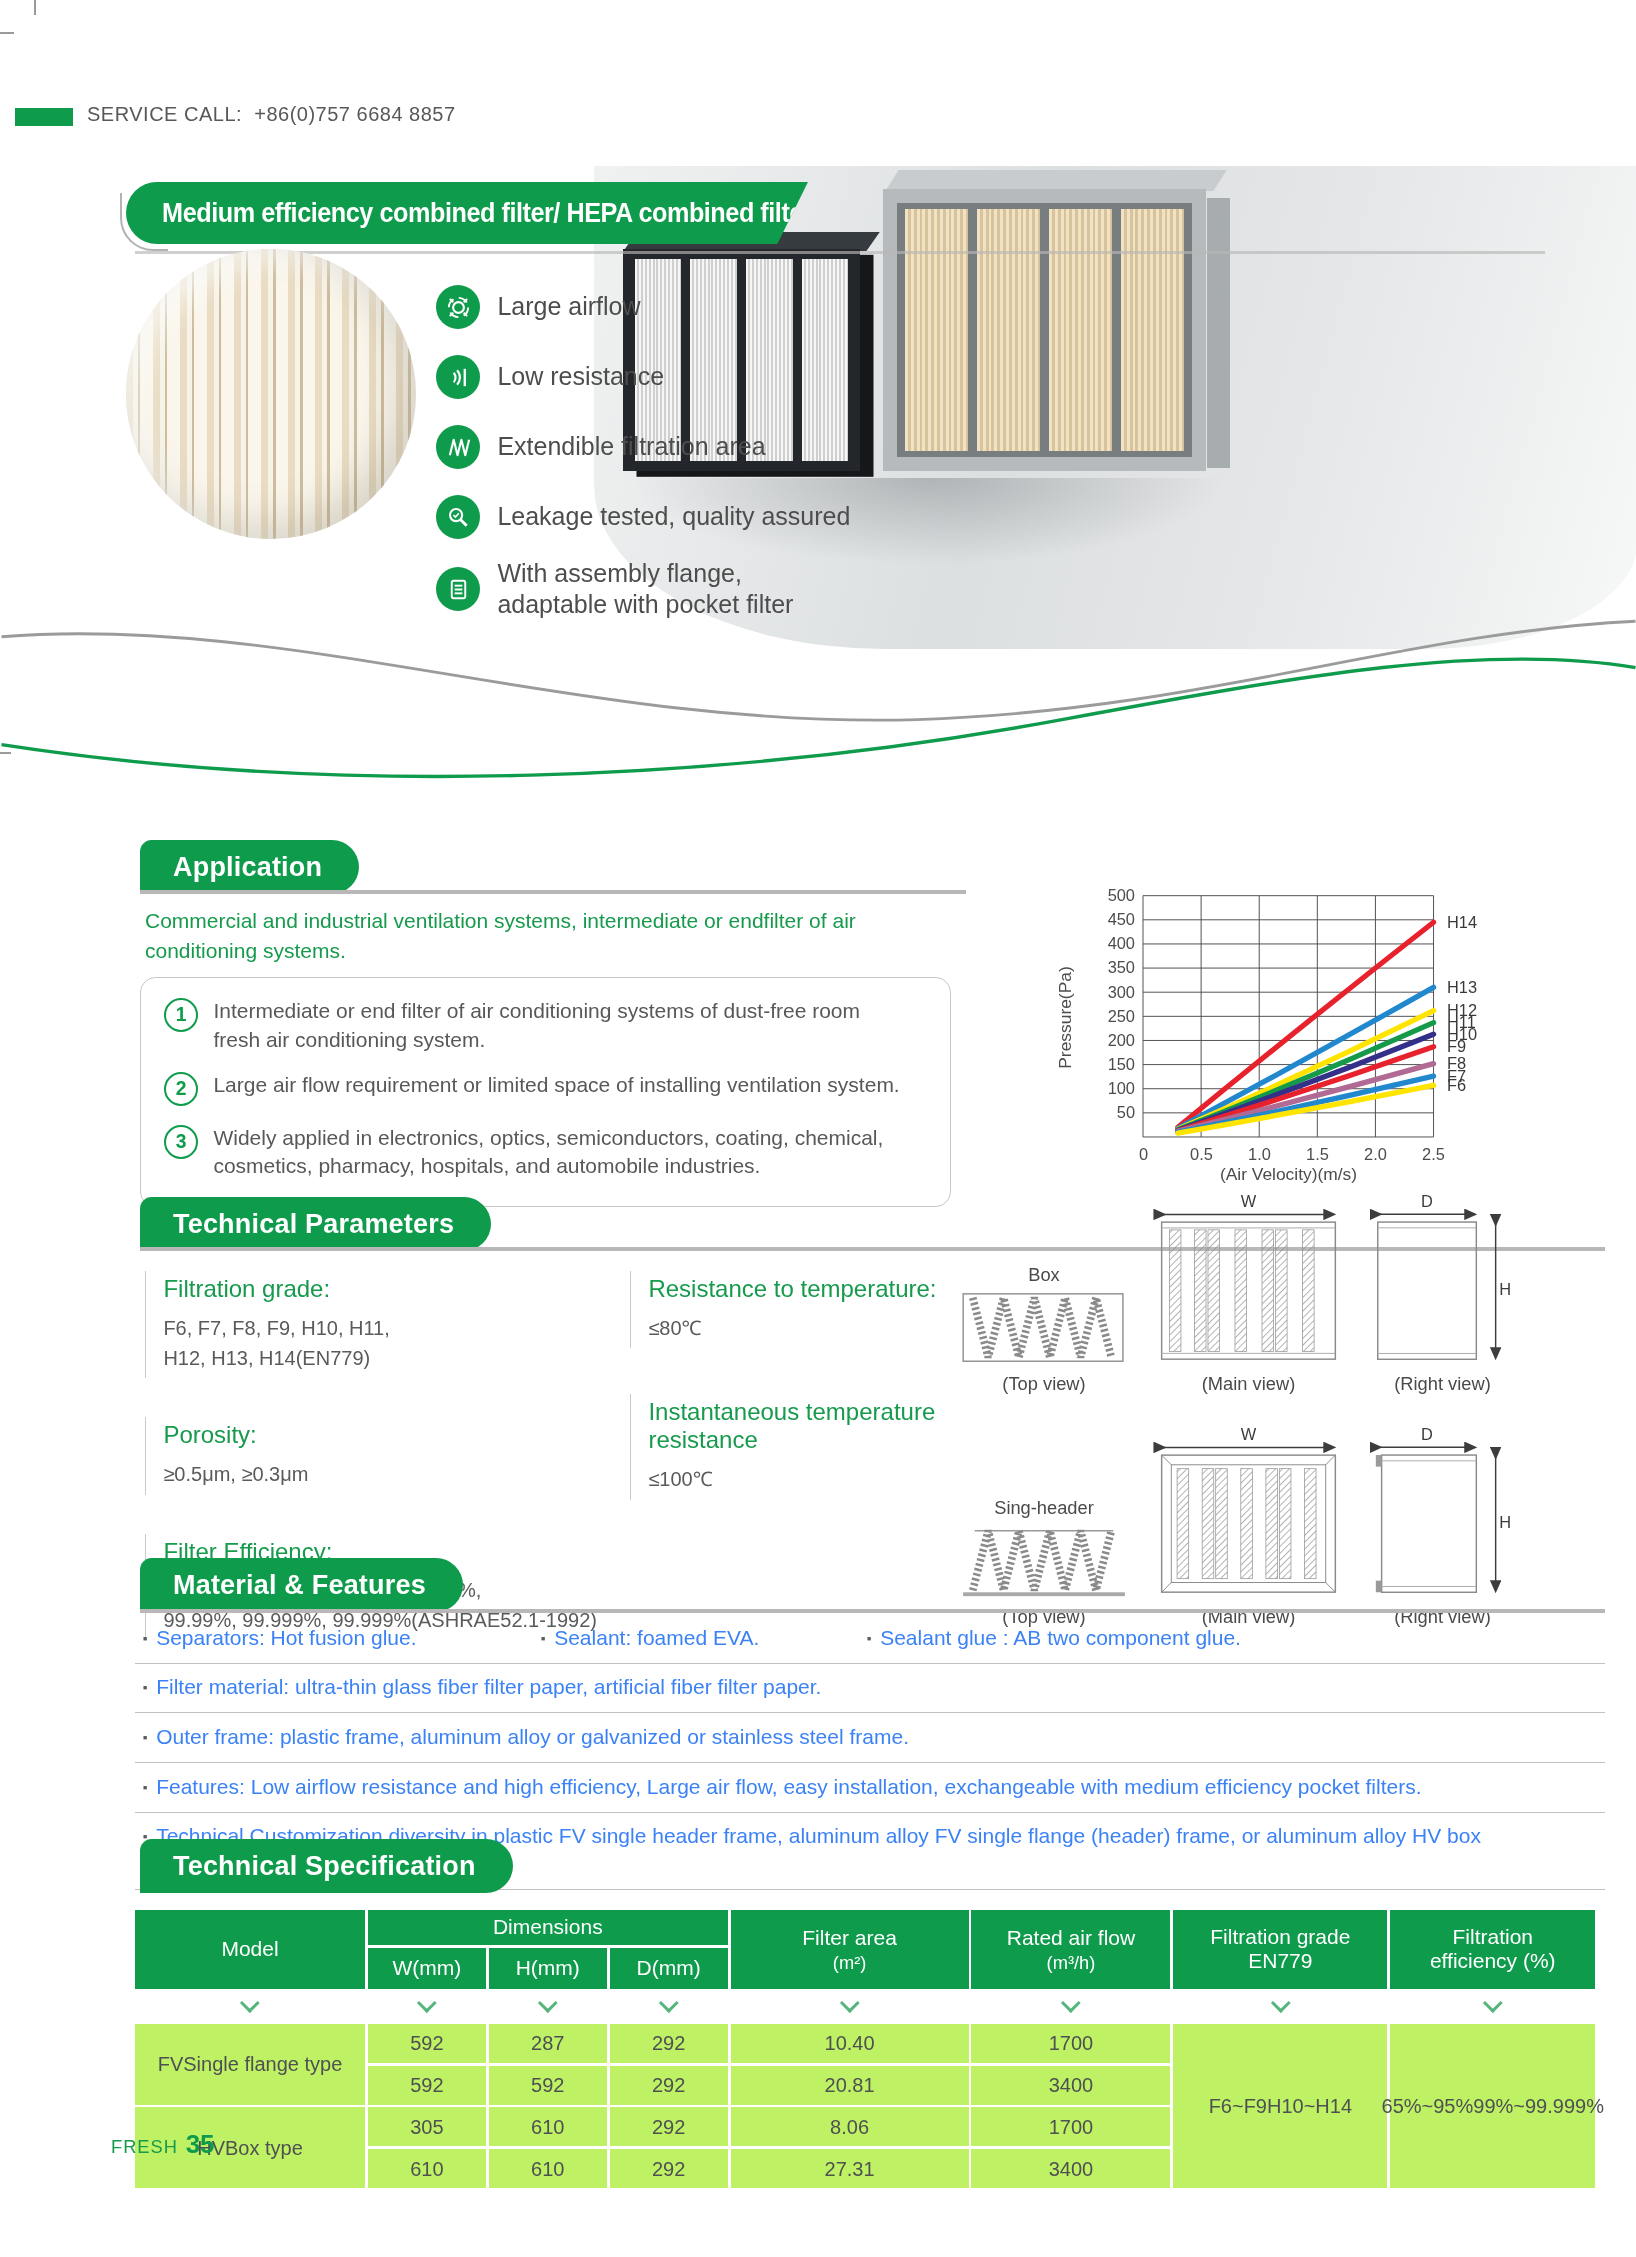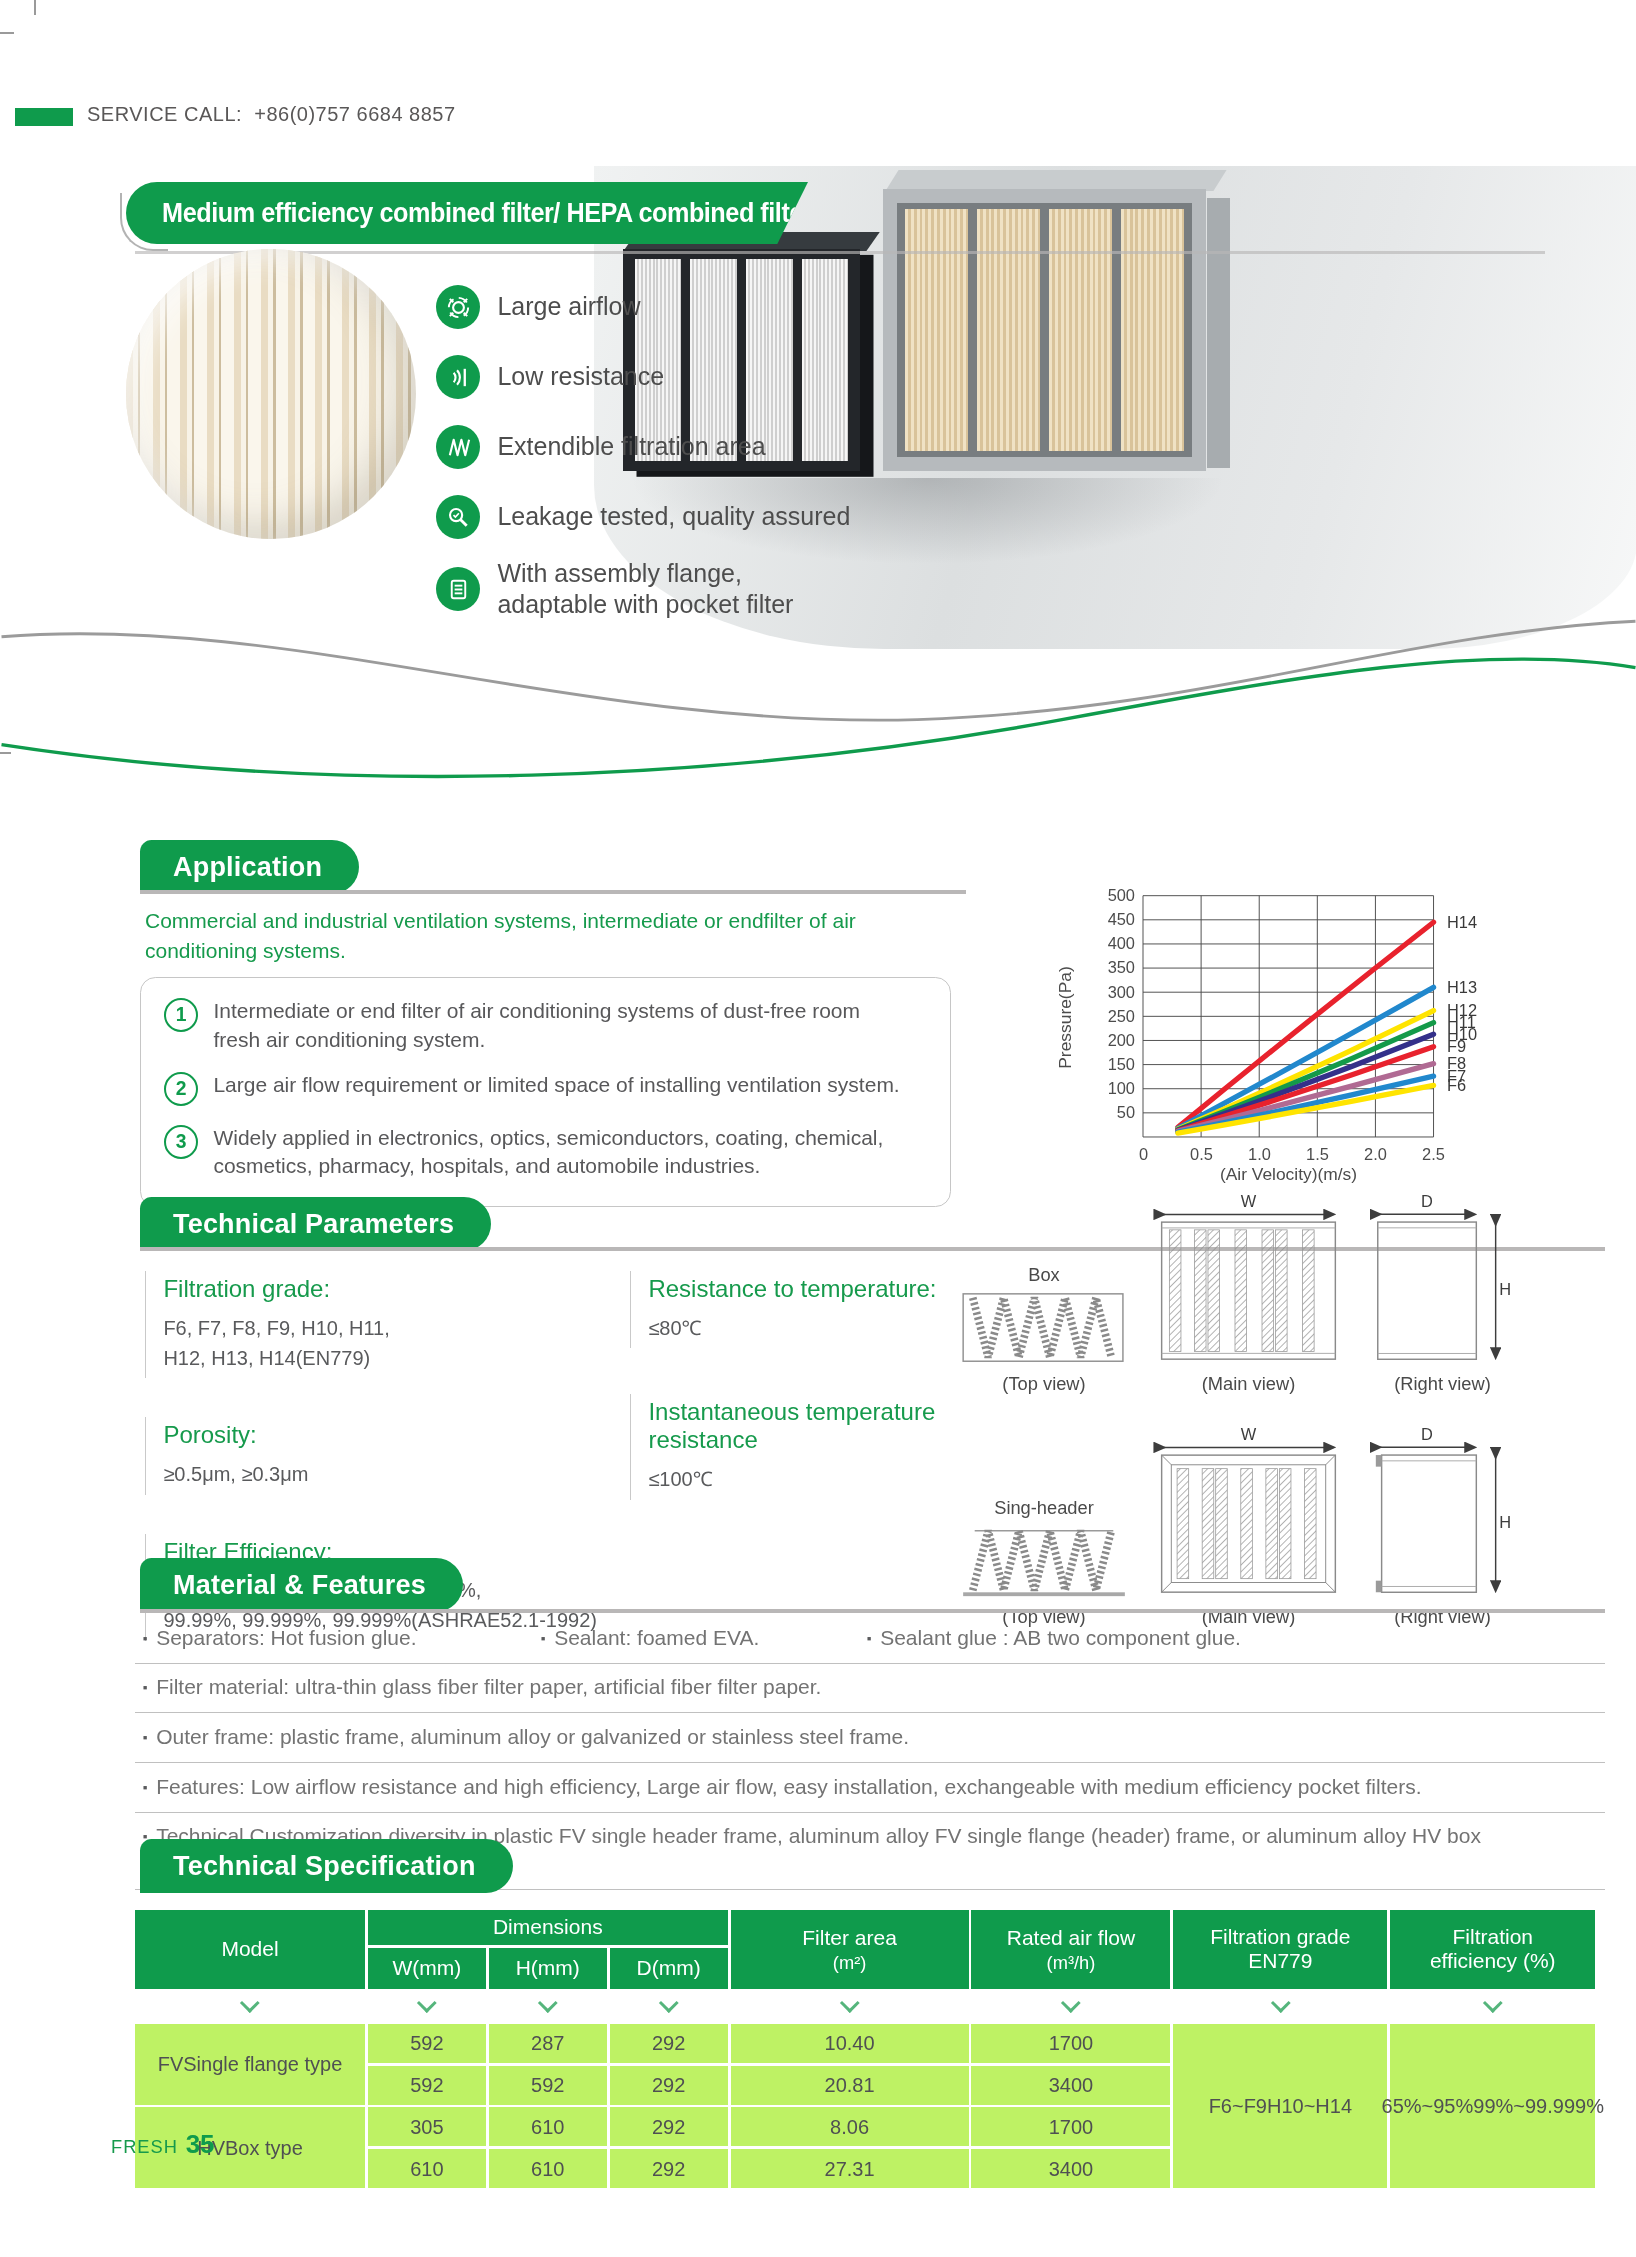--- a/index.html
+++ b/index.html
@@ -58,21 +58,21 @@
   
   .diag-rows{position:absolute;left:961px;top:1195px;width:676px;}
   .diag-row{display:flex;align-items:flex-end;gap:25px;margin-bottom:33px;}
   .fig{display:flex;flex-direction:column;align-items:center;}
   .fig-label,.fig-cap{font-size:18.3px;color:#4a4a4a;}
   .fig-label{margin-bottom:3.9px;}
   .fig-cap{margin-top:5.8px;}
   
   .mf-list{position:absolute;left:135px;top:1614px;width:1470px;}
   .mf-row{display:flex;border-bottom:1.4px solid #c0c0c0;padding:9.7px 3.9px 10.6px 7.7px;}
-  .mf-item{font-size:21px;color:#737373;line-height:1.35;}
+  .mf-item{font-size:21px;color:#3b82f6;line-height:1.35;}
   .mf-item::before{content:"▪";font-size:13.5px;color:#595a5c;margin-right:8.7px;vertical-align:1.9px;}
   .mf-w1{width:398px;} .mf-w2{width:326px;}
   
   .spec{position:absolute;left:135px;top:1910px;display:grid;grid-template-columns:230px 118px 118px 118px 238px 199px 214px 205px;grid-template-rows:35px 41px 29px 39px 39px 39px 39px;gap:2.9px;}
   .hc{background:#0f9b4c;color:#fff;font-size:21px;display:flex;flex-direction:column;align-items:center;justify-content:center;line-height:1.15;}
   .hc .unit{font-size:18.3px;font-weight:normal;margin-top:1.9px;}
   .chev-cell{display:flex;align-items:flex-start;justify-content:center;padding-top:3.9px;}
   .chev{display:inline-block;width:10.6px;height:10.6px;border-right:3.4px solid #55b57c;border-bottom:3.4px solid #55b57c;transform:rotate(45deg);}
   .dc{background:#bef264;color:#4f5052;font-size:20px;display:flex;flex-direction:row;align-items:center;justify-content:center;line-height:1.3;}
   

